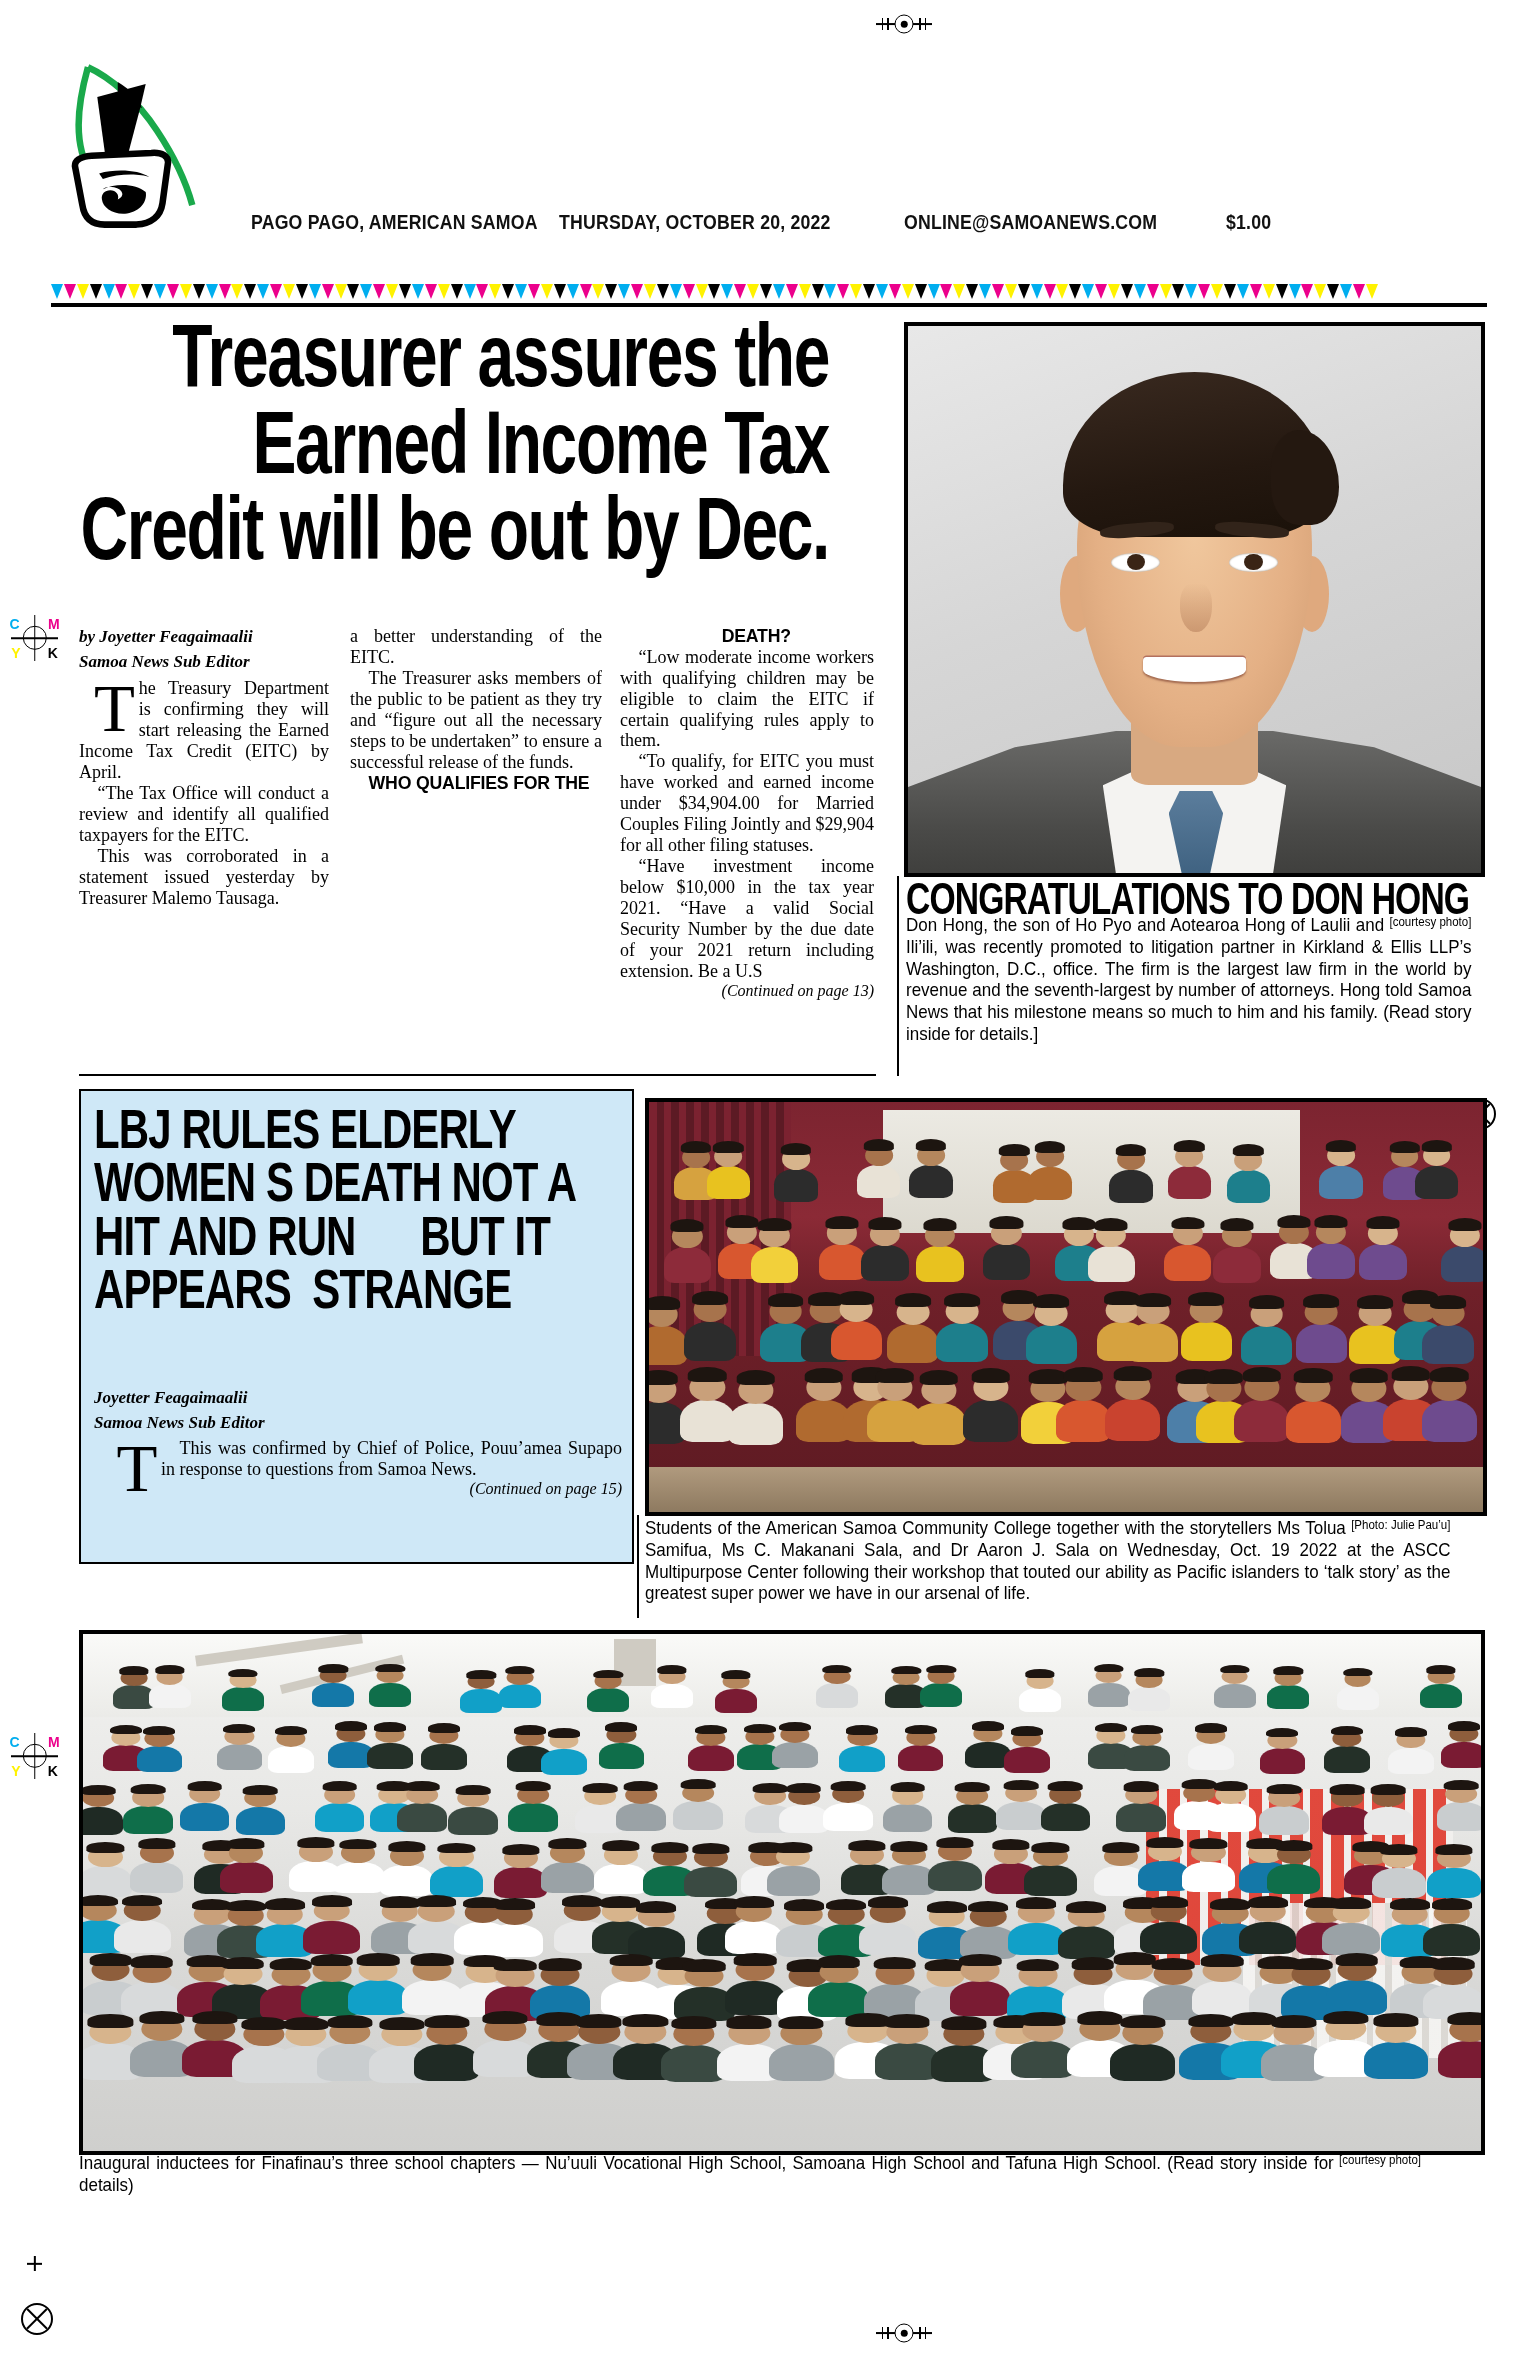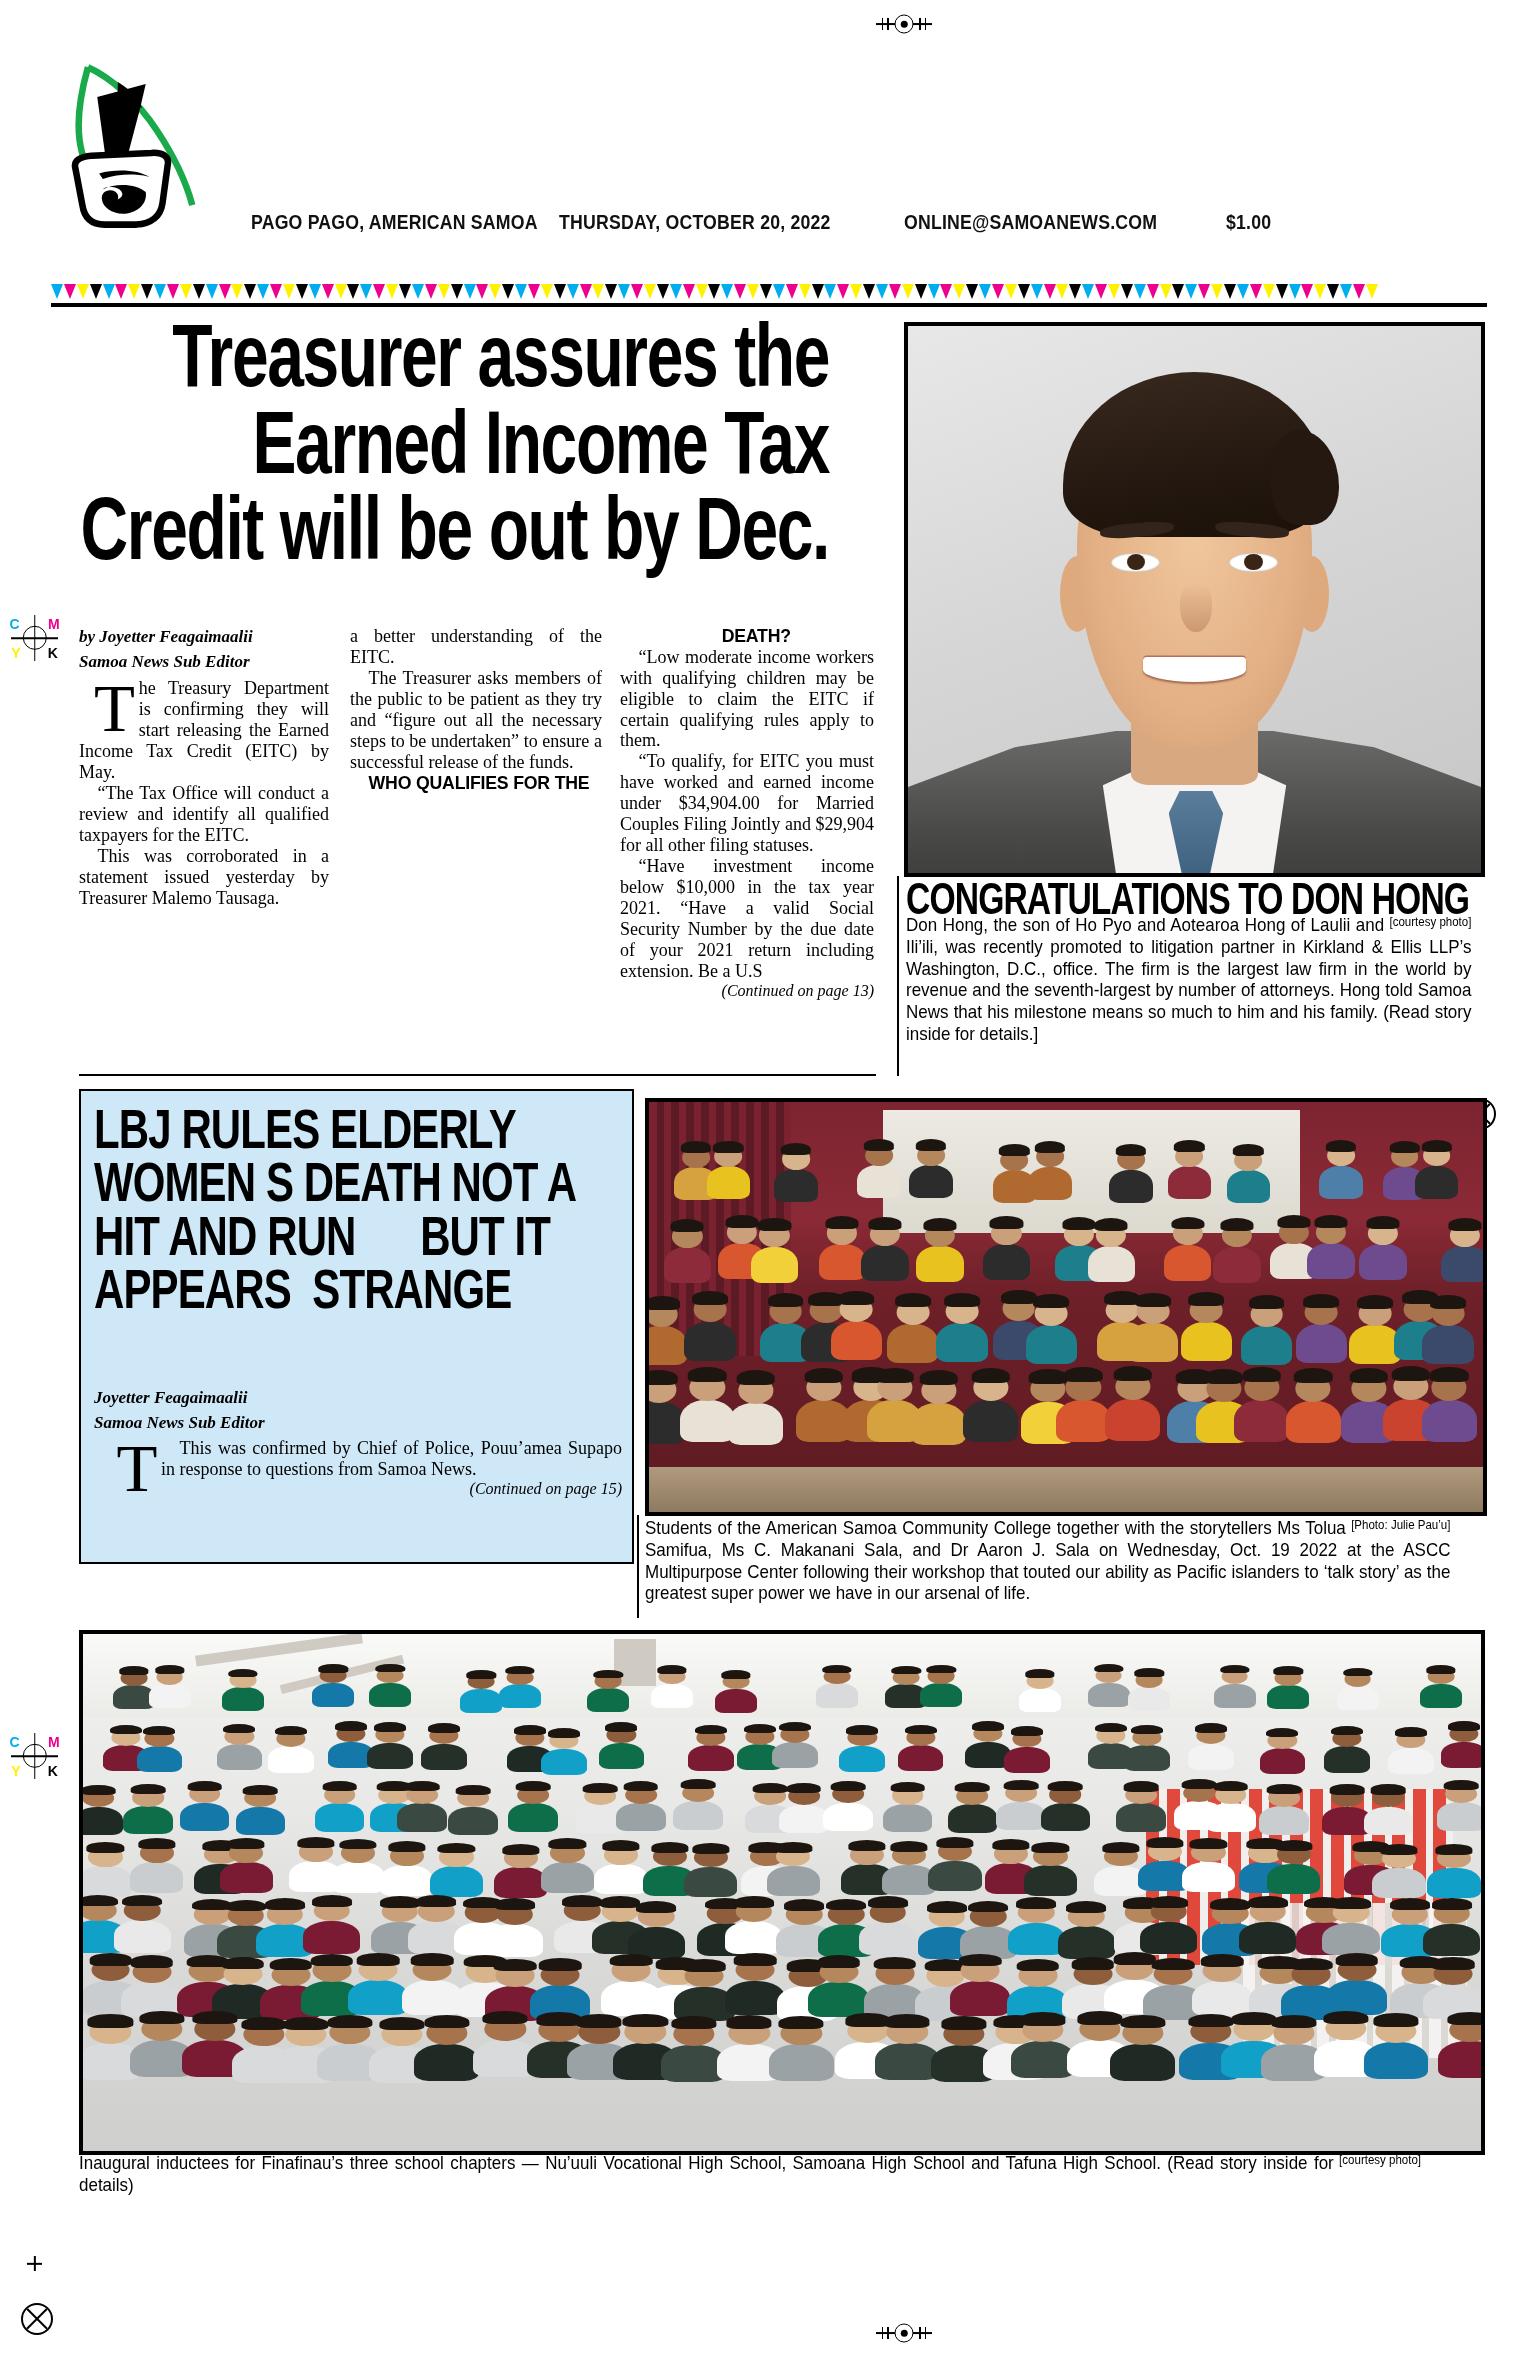--- a/index.html
+++ b/index.html
@@ -580,21 +580,21 @@
       <i style="border-top-color: rgb(255, 242, 0);"></i>
     </div>
 
   <div class="rule-thick" style="left:51px; top:303px; width:1436px; height:3.7px;"></div>
 
   <div class="lead-head">Treasurer assures the Earned Income Tax Credit will be out by Dec.</div>
 
   <div class="col" style="left:79px; top:626px; width:250px;">
     <div class="byline">by Joyetter Feagaimaalii</div>
     <div class="byline" style="margin-bottom:5.6px;">Samoa News Sub Editor</div>
-    <p class="noindent dropcap-para"><span class="dropcap">T</span><span>he Treasury Department is confirming they will start releasing the Earned Income Tax Credit (EITC) by May.</span></p>
+    <p class="noindent dropcap-para"><span class="dropcap">T</span><span>he Treasury Department is confirming they will start releasing the Earned Income Tax Credit (EITC) by April.</span></p>
     <p>“The Tax Office will conduct a review and identify all qualified taxpayers for the EITC.</p>
     <p>This was corroborated in a statement issued yesterday by Treasurer Malemo Tausaga.</p>
   </div>
 
   <div class="col" style="left:350px; top:626px; width:252px;">
     <p class="noindent">a better understanding of the EITC.</p>
     <p>The Treasurer asks members of the public to be patient as they try and “figure out all the necessary steps to be undertaken” to ensure a successful release of the funds.</p>
     <p class="subhead-left">WHO QUALIFIES FOR THE</p>
   </div>
 

